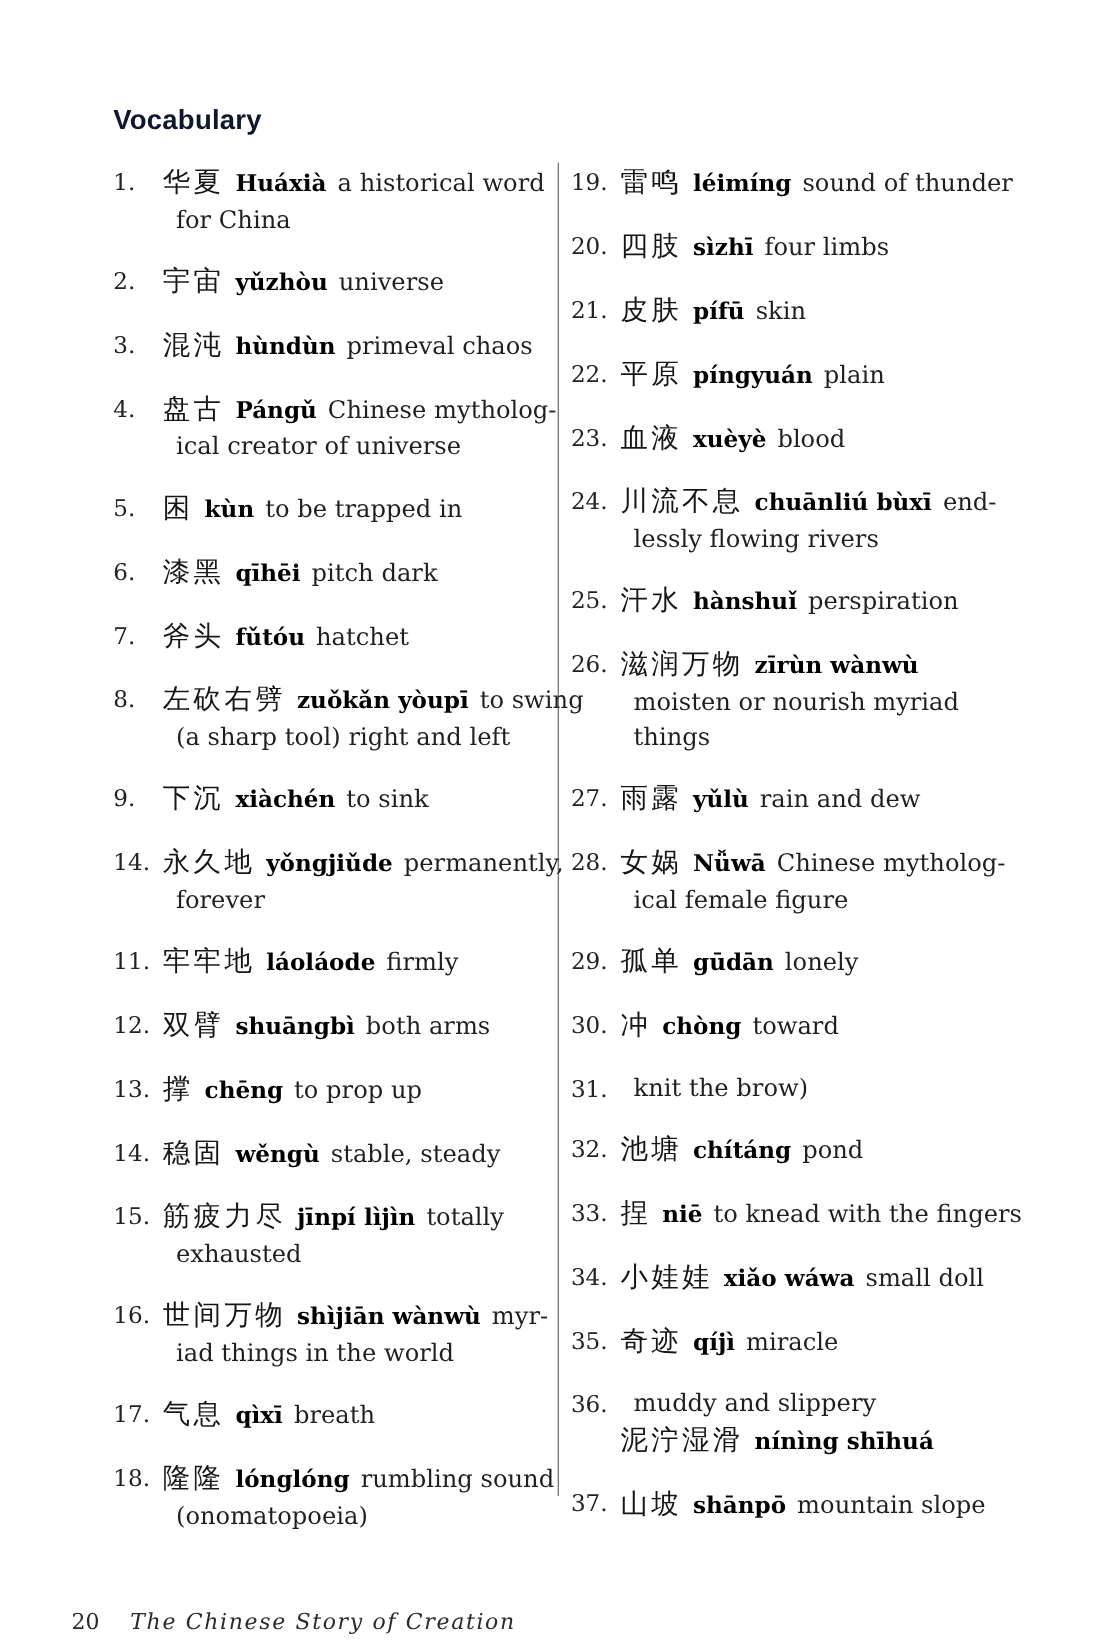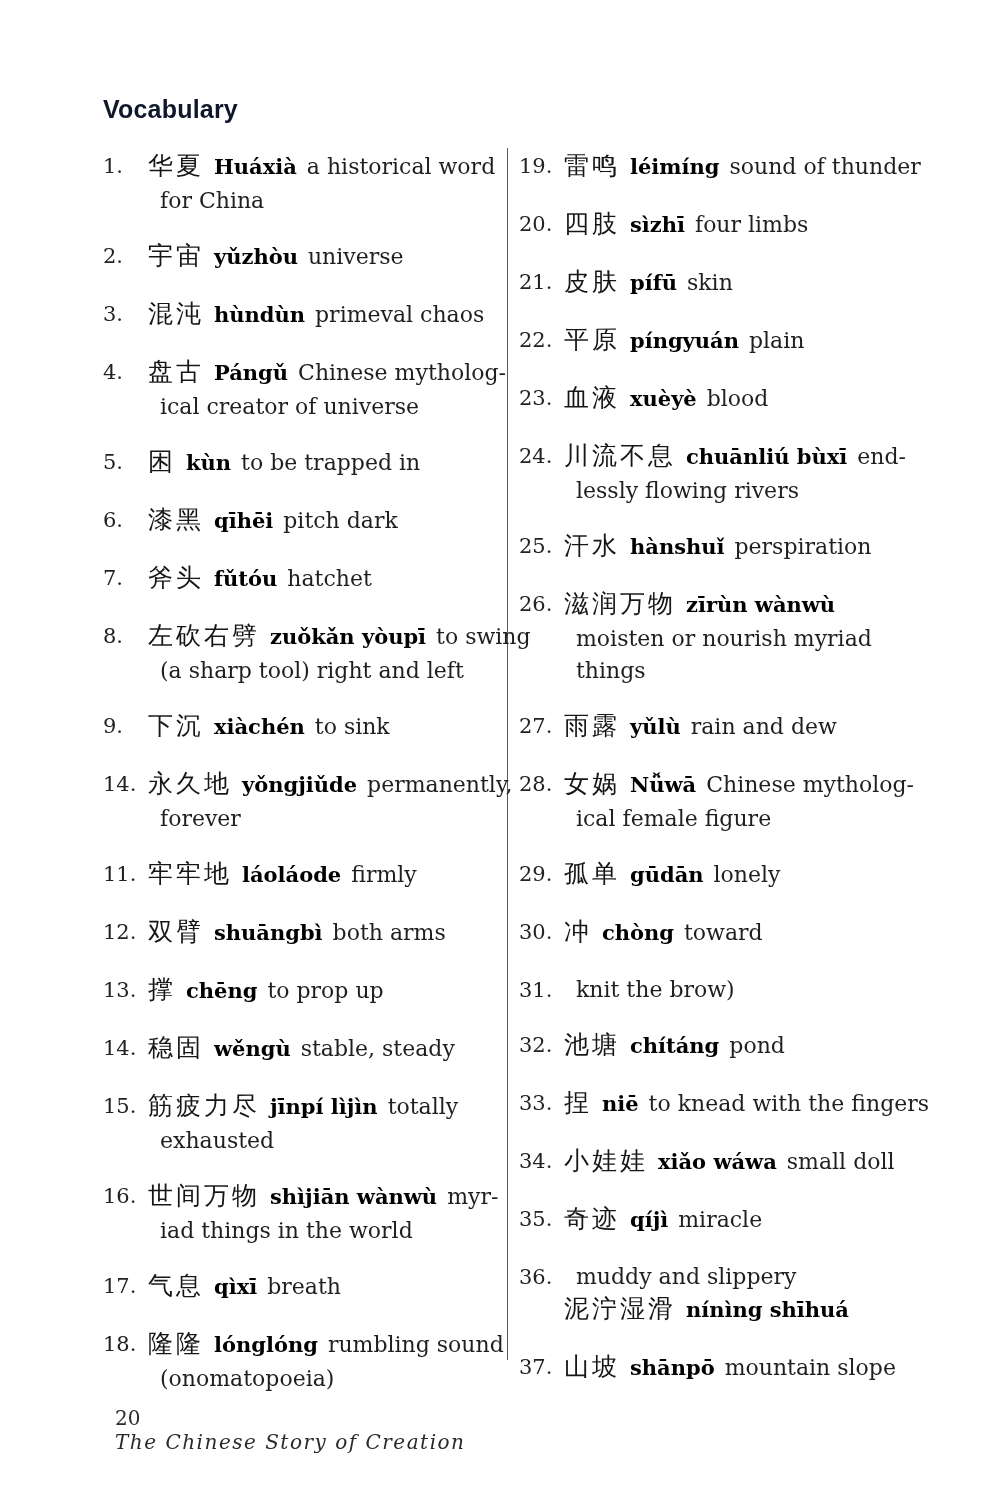--- a/index.html
+++ b/index.html
@@ -69,32 +69,31 @@
     color: #000000;
   }
   .def { font-size: 22px; }
   .cont {
     margin-left: 12px;
     font-size: 22px;
   }
   .footer {
     position: absolute;
     left: 65px;
-    top: 1406px;
+    top: 1462px;
     display: flex;
     align-items: baseline;
-    flex-direction: column;
   }
   .page-num {
     font-size: 20px;
     font-variant-numeric: oldstyle-nums;
     color: #2a2a2a;
   }
   .book-title {
-    margin-left: 50px;
+    margin-left: 28px;
     font-style: italic;
     font-size: 20px;
     letter-spacing: 1.5px;
     color: #2a2a2a;
   }
 </style>
 </head>
 <body>
 
 <div class="page">

